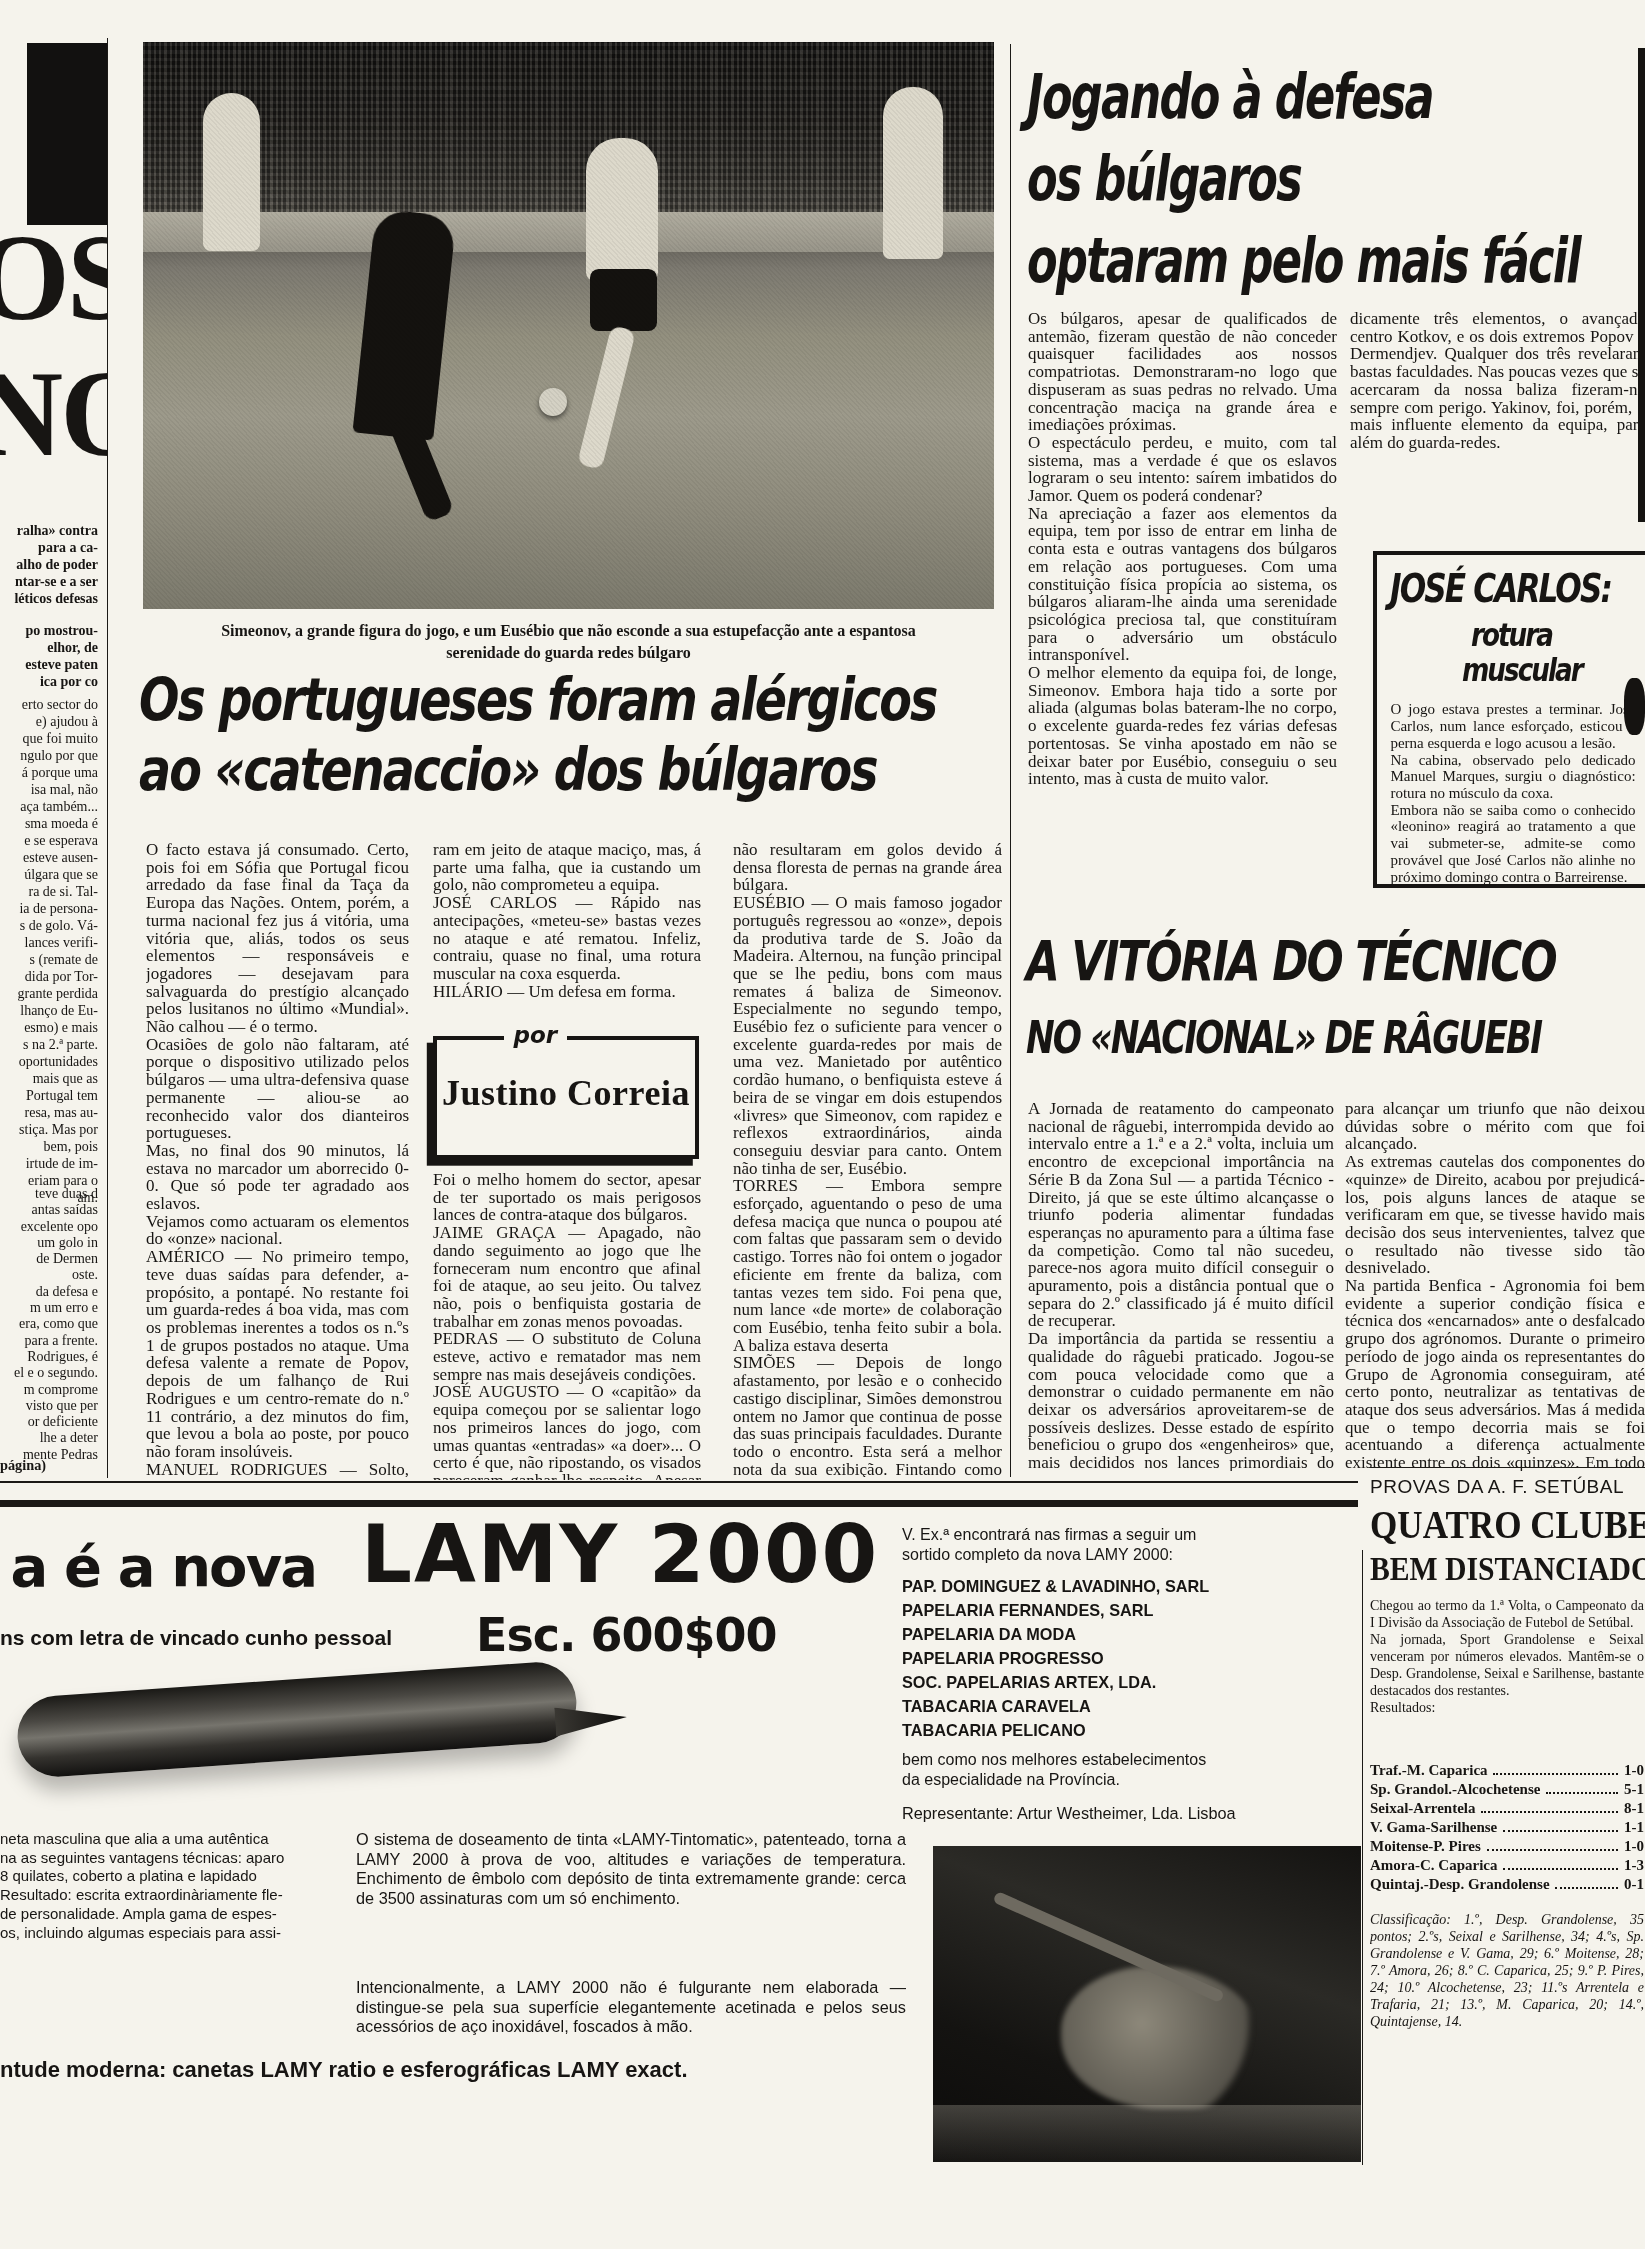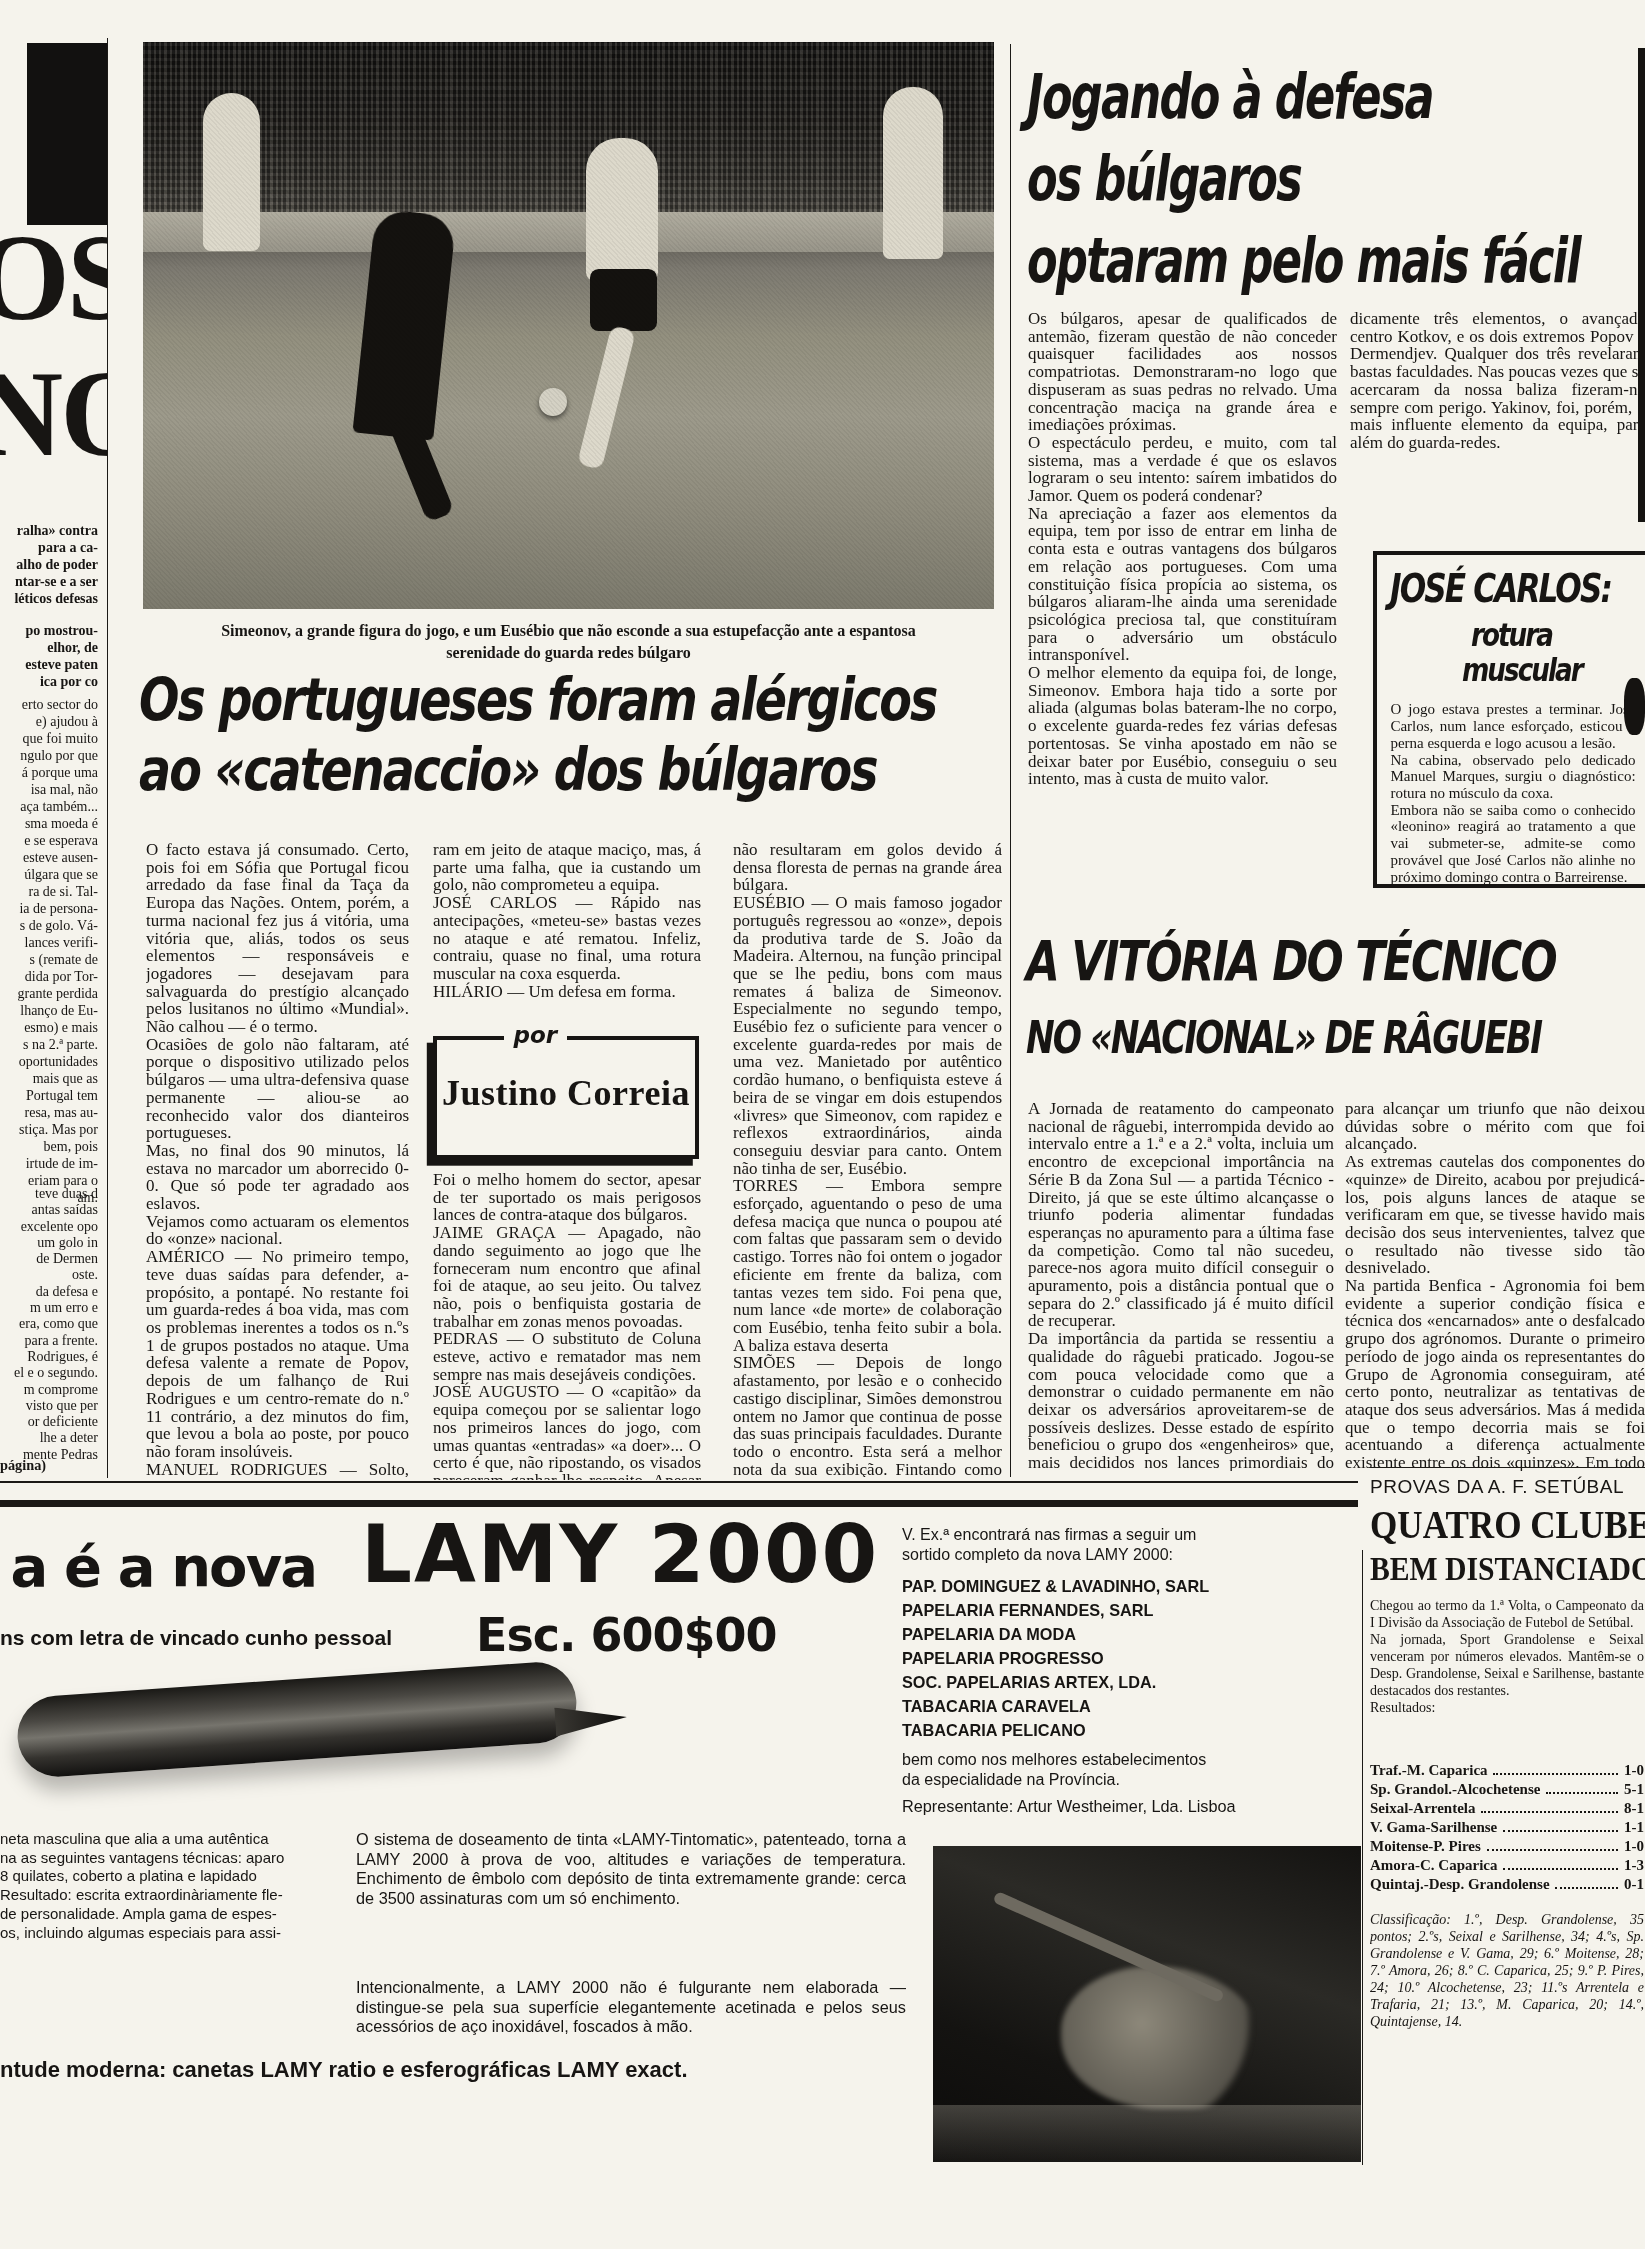--- a/index.html
+++ b/index.html
@@ -193,21 +193,21 @@
     <div style="margin-top:8.6px;">
         <div class="sans" style="font-weight:bold;font-size:16.3px;line-height:24px;white-space:nowrap;">PAP. DOMINGUEZ &amp; LAVADINHO, SARL</div>
         <div class="sans" style="font-weight:bold;font-size:16.3px;line-height:24px;white-space:nowrap;">PAPELARIA FERNANDES, SARL</div>
         <div class="sans" style="font-weight:bold;font-size:16.3px;line-height:24px;white-space:nowrap;">PAPELARIA DA MODA</div>
         <div class="sans" style="font-weight:bold;font-size:16.3px;line-height:24px;white-space:nowrap;">PAPELARIA PROGRESSO</div>
         <div class="sans" style="font-weight:bold;font-size:16.3px;line-height:24px;white-space:nowrap;">SOC. PAPELARIAS ARTEX, LDA.</div>
         <div class="sans" style="font-weight:bold;font-size:16.3px;line-height:24px;white-space:nowrap;">TABACARIA CARAVELA</div>
         <div class="sans" style="font-weight:bold;font-size:16.3px;line-height:24px;white-space:nowrap;">TABACARIA PELICANO</div>
       </div>
     <div class="sans" style="margin-top:8.6px;font-size:16px;line-height:20px;">bem como nos melhores estabelecimentos da especialidade na Província.</div>
-    <div class="sans" style="margin-top:7px;font-size:16.3px;white-space:nowrap;">Representante: Artur Westheimer, Lda.  Lisboa</div>
+    <div class="sans" style="margin-top:14px;font-size:16.3px;white-space:nowrap;">Representante: Artur Westheimer, Lda.  Lisboa</div>
   </div>
 
   <div class="abs" style="left:16.7px;top:1679px;width:560px;height:81px;border-radius:41px;transform:rotate(-4deg);
               background:linear-gradient(180deg,#1a1916 0%,#4a4843 30%,#76746d 50%,#34322e 75%,#121110 100%);
               box-shadow:0 14.3px 19px rgba(0,0,0,.25);"></div>
   <div class="abs" style="left:555px;top:1705px;width:72px;height:29px;background:linear-gradient(90deg,#3a3833,#0e0d0c);
               clip-path:polygon(0 0,100% 50%,0 100%);transform:rotate(-4deg);"></div>
 
   <div class="abs sans" style="left:0;top:1830px;width:344px;font-size:15px;line-height:18.7px;">
       <div style="white-space:nowrap;">neta masculina que alia a uma autêntica</div>

